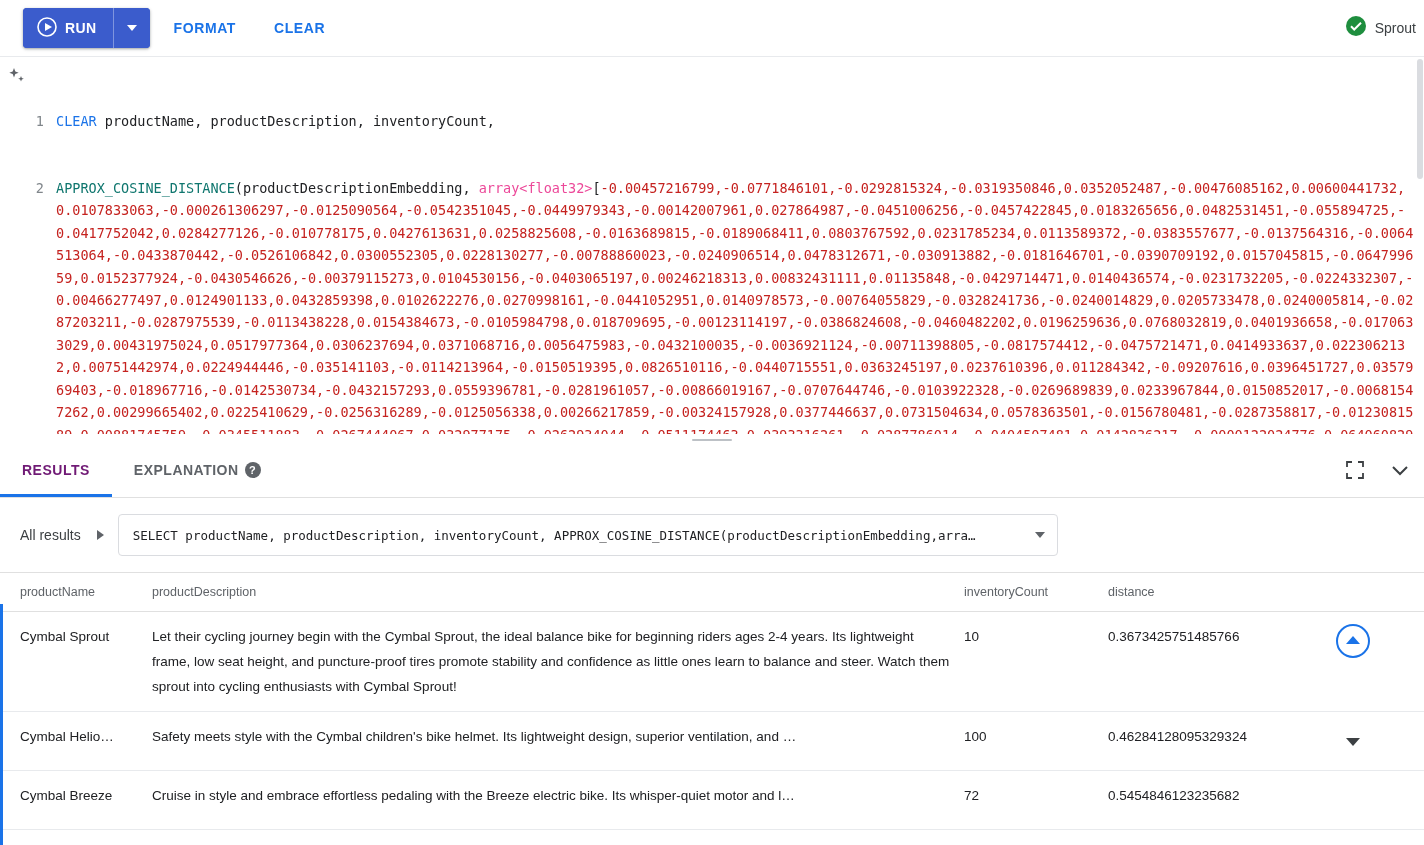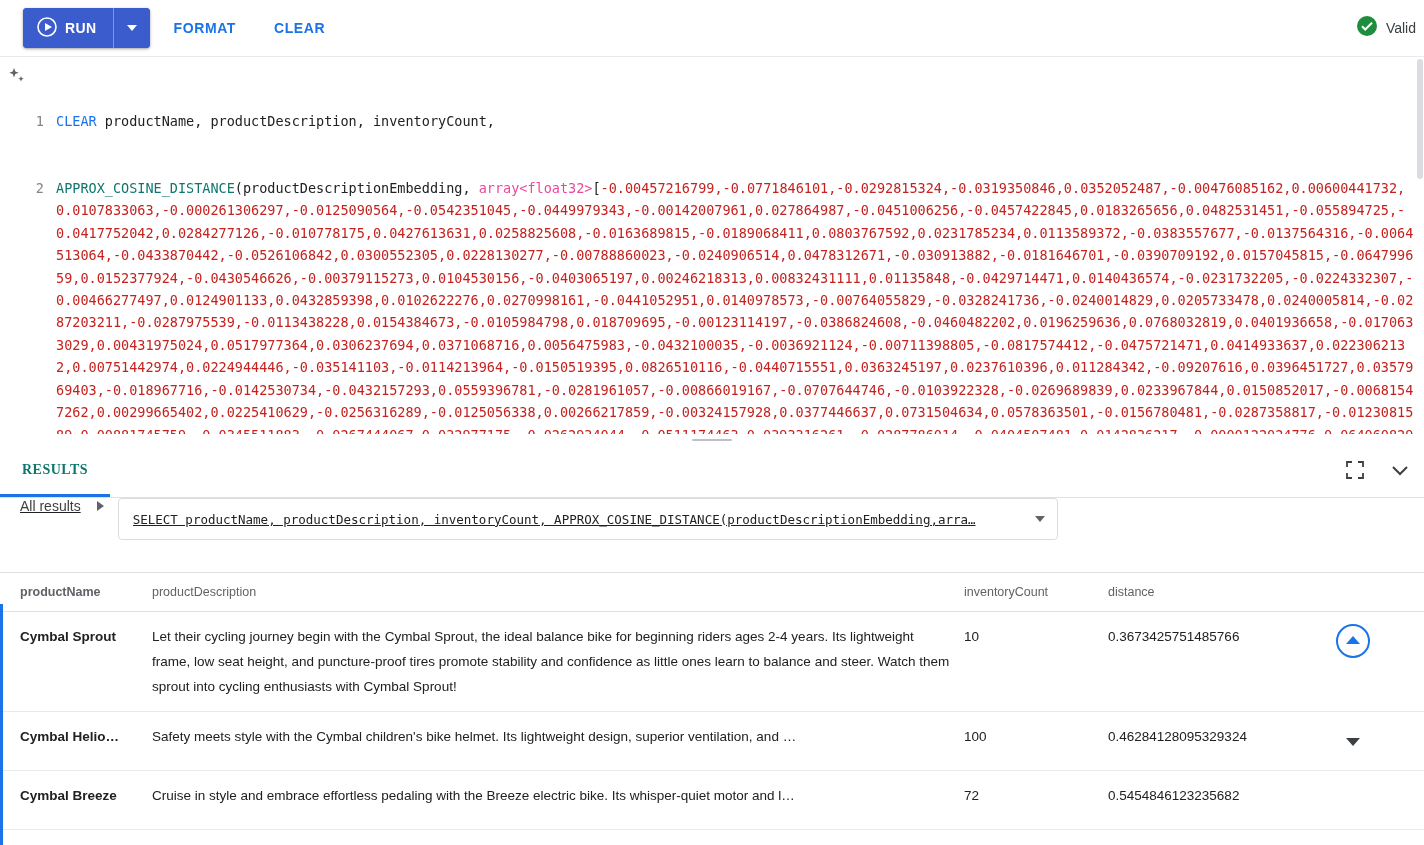--- a/index.html
+++ b/index.html
@@ -143,41 +143,40 @@
   .tab {
     display: flex; align-items: center; gap: 6px;
     padding: 0 22px;
     font-size: 14px;
     font-weight: bold;
     letter-spacing: .5px;
     color: #5f6368;
     cursor: pointer;
     border-bottom: 3px solid transparent;
   }
-  .tab.active { color: #0f766e; border-bottom-color: #1a73e8; font-family: Liberation Serif, serif; }
+  .tab.active { color: #701a75; border-bottom-color: #1a73e8; }
   .tabs-actions {
     position: absolute; right: 12px; top: 50%; transform: translateY(-50%);
     display: flex; align-items: center; gap: 22px;
   }
   .help-circle {
     width: 16px; height: 16px; border-radius: 50%;
     background: #5f6368; color: #fff;
     font-size: 11px; font-weight: bold;
     display: flex; align-items: center; justify-content: center;
     font-family: "Liberation Sans", sans-serif;
   }
 
   
   .query-bar {
     height: 74px;
     display: flex;
-    align-items: flex-start;
+    align-items: center;
     padding: 0 16px 0 20px;
     gap: 14px;
-    text-decoration: underline;
   }
   .all-results {
     display: flex; align-items: center; gap: 16px;
     font-size: 14px; color: #3c4043;
     white-space: nowrap;
   }
   .chev-right {
     width: 0; height: 0;
     border-top: 5px solid transparent;
     border-bottom: 5px solid transparent;
@@ -236,21 +235,21 @@
     padding: 12px 10px 12px 0;
     border-bottom: 1px solid #e8eaed;
     vertical-align: top;
     line-height: 25px;
   }
   .col-name  { width: 152px; padding-left: 20px !important; }
   .col-desc  { width: 812px; padding-left: 0 !important; }
   .col-inv   { width: 144px; }
   .col-dist  { width: 220px; }
   .col-act   { width: 96px; }
-  td.col-name, th.col-name { padding-left: 20px; font-weight: bold; }
+  td.col-name, th.col-name { padding-left: 20px; }
   td.col-desc, th.col-desc { padding-left: 2px; }
   .ellipsis-cell {
     white-space: nowrap; overflow: hidden; text-overflow: ellipsis;
   }
   .expand-btn {
     width: 34px; height: 34px; border-radius: 50%;
     display: flex; align-items: center; justify-content: center;
     cursor: pointer; margin-left: 8px;
   }
   .expand-btn.selected { border: 2px solid #1a73e8; }
@@ -295,21 +294,21 @@
       <span>CLEAR</span>
     </button>
 
     <div class="valid-group">
       <span>
         <svg width="22" height="22" viewBox="0 0 22 22">
           <circle cx="11" cy="11" r="10" fill="#1e8e3e"></circle>
           <path d="M6 11.3l3.2 3.2L16 7.8" fill="none" stroke="#ffffff" stroke-width="2"></path>
         </svg>
       </span>
-      <span class="valid-text">Valid</span>
+      <span class="valid-text">Sprout</span>
     </div>
   </div>
 
   <div class="editor">
     <div class="magic-icon">
       <svg width="22" height="22" viewBox="0 0 22 22">
         <path d="M8 3l1.3 3.4L12.7 7.7 9.3 9 8 12.4 6.7 9 3.3 7.7 6.7 6.4z" fill="#5f6368"></path>
         <path d="M15 11l.8 2 2 .8-2 .8-.8 2-.8-2-2-.8 2-.8z" fill="#5f6368"></path>
       </svg>
     </div>
@@ -330,20 +329,24 @@
     </div>
 
     <div class="drag-handle">
       <div class="drag-bar"></div>
     </div>
   </div>
 
   <div class="tabs-row">
     <div class="tab active">
       <span>RESULTS</span>
+    </div>
+    <div class="tab">
+      <span>EXPLANATION</span>
+      <span class="help-circle">?</span>
     </div>
 
     <div class="tabs-actions">
       <span>
         <svg width="22" height="22" viewBox="0 0 22 22">
           <path d="M3 8V3h5M19 8V3h-5M3 14v5h5M19 14v5h-5" fill="none" stroke="#3c4043" stroke-width="1.8"></path>
         </svg>
       </span>
       <span>
         <svg width="24" height="24" viewBox="0 0 24 24">

